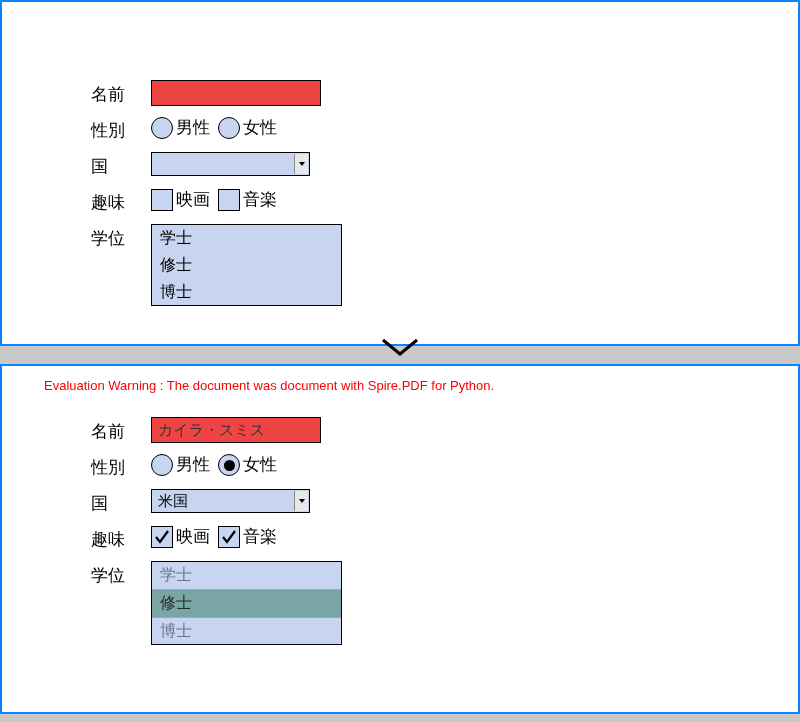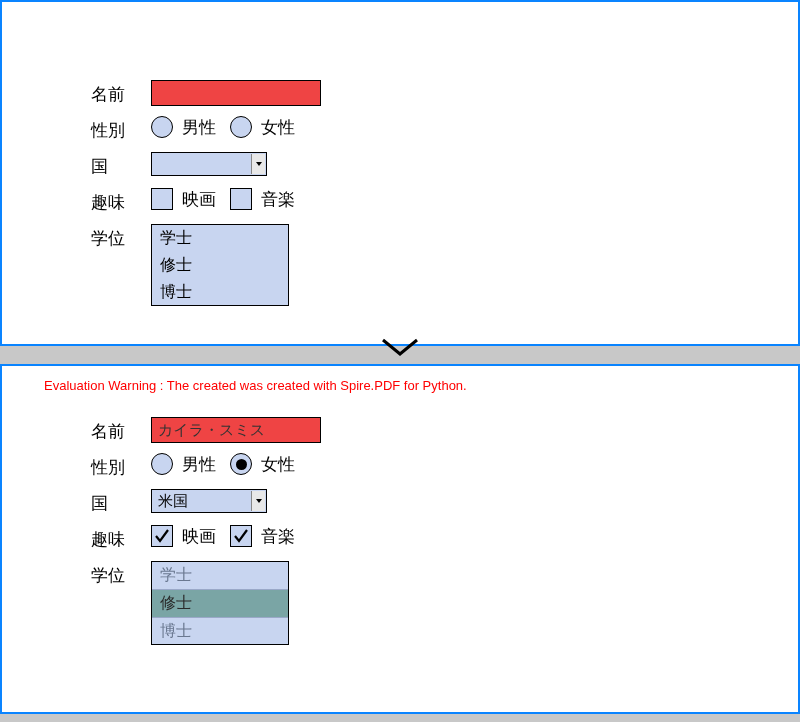--- a/index.html
+++ b/index.html
@@ -58,22 +58,22 @@
     height: 26px;
     background: #ef4444;
     border: 1px solid #000;
     padding: 3px 6px;
     font-size: 15px;
     color: #333;
   }
 
   .radio-group, .checkbox-group {
     display: flex;
-    align-items: flex-start;
-    gap: 8px;
+    align-items: flex-end;
+    gap: 2px;
     font-family: Liberation Serif, serif;
   }
   .radio-circle {
     width: 22px; height: 22px;
     border: 1px solid #000;
     border-radius: 50%;
     background: #c8d5f0;
     display: inline-flex;
     align-items: center;
     justify-content: center;
@@ -94,21 +94,21 @@
     border: 1px solid #000;
     background: #c8d5f0;
     display: inline-flex;
     align-items: center;
     justify-content: center;
     margin-right: 1px;
   }
   .check-mark svg { display: block; }
 
   .dropdown {
-    width: 116px;
+    width: 159px;
     height: 24px;
     background: #c8d5f0;
     border: 1px solid #000;
     position: relative;
     padding: 2px 6px;
     font-size: 15px;
   }
   .dropdown-arrow {
     position: absolute;
     right: 1px; top: 1px;
@@ -120,21 +120,21 @@
     justify-content: center;
   }
   .dropdown-arrow::after {
     content: "";
     border-left: 3px solid transparent;
     border-right: 3px solid transparent;
     border-top: 4px solid #000;
   }
 
   .listbox {
-    width: 138px;
+    width: 191px;
     border: 1px solid #000;
     background: #c8d5f0;
   }
   .listbox-item {
     padding: 3px 8px;
     font-size: 16px;
     line-height: 1.3;
   }
   .listbox-item.faded {
     color: #6a7890;
@@ -201,21 +201,21 @@
   </div>
 
   <div class="chevron">
     <svg width="42" height="24" viewBox="0 0 42 24">
       <polyline points="4,4 21,18 38,4" fill="none" stroke="#000" stroke-width="3"></polyline>
     </svg>
   </div>
 </div>
 
 <div class="doc doc-bottom">
-  <div class="warning">Evaluation Warning : The created was created with Spire.PDF for Python.</div>
+  <div class="warning">Evaluation Warning : The document was document with Spire.PDF for Python.</div>
 
   <div class="form">
 
     <div class="row">
       <div class="label">名前</div>
       <div class="text-input">カイラ・スミス</div>
     </div>
 
     <div class="row">
       <div class="label">性別</div>

